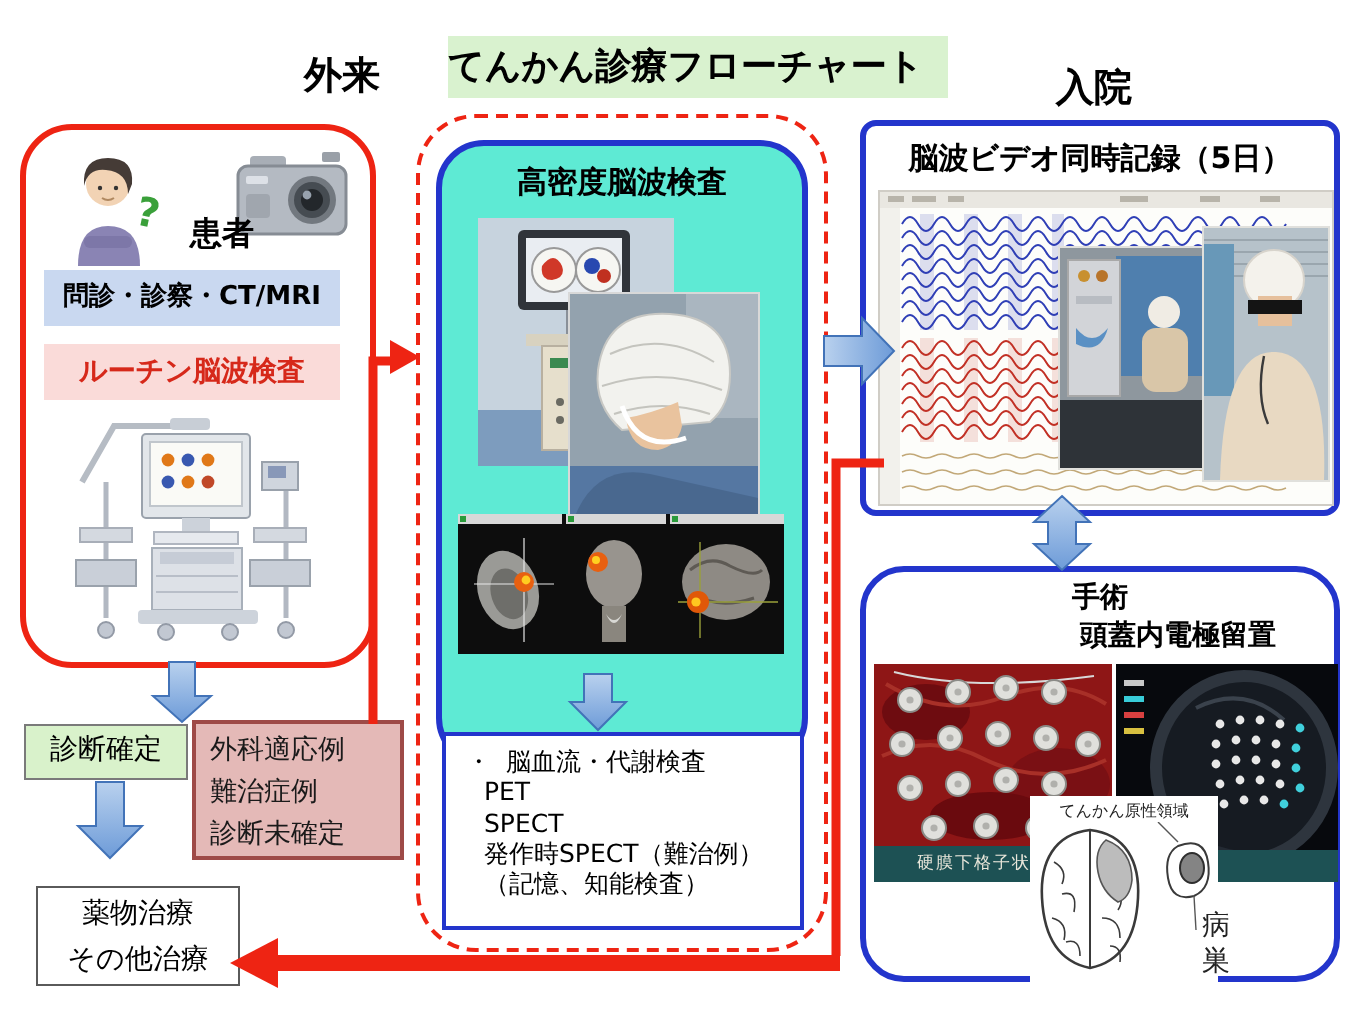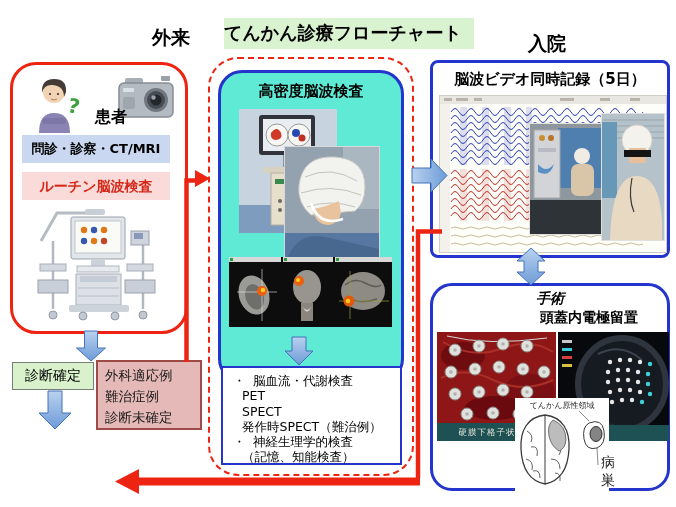--- a/index.html
+++ b/index.html
@@ -30,21 +30,21 @@
   .t-row{font-size:12.5px;line-height:15.3px;color:#000;white-space:nowrap;}
   .blt{display:inline-block;width:20px;text-align:left;padding-left:2px;}
   .ind .blt{width:9px;}
   
   .video-box{position:absolute;left:430px;top:60px;width:240px;height:198px;border:3px solid #2335cc;border-radius:8px;background:#fff;z-index:2;box-sizing:border-box;}
   .video-title{position:absolute;left:0;top:7px;width:100%;text-align:center;font-size:15px;font-weight:bold;color:#000;}
   .eeg-area{position:absolute;left:7px;top:33px;width:226px;height:156px;background:#fff;outline:1px solid #d0cdc6;}
   .inset1{position:absolute;left:90px;top:28px;width:74px;height:110px;box-shadow:0 0 0 1px #e0e0dc;}
   .inset2{position:absolute;left:162px;top:18px;width:62px;height:126px;box-shadow:0 0 0 1px #e0e0dc;}
   .surgery-box{position:absolute;left:430px;top:283px;width:240px;height:208px;border:3px solid #2335cc;border-radius:22px;background:#fff;z-index:2;box-sizing:border-box;}
-  .surgery-t1{position:absolute;left:0;top:4px;width:100%;text-align:center;font-size:14px;font-weight:bold;color:#000;font-style:italic;}
+  .surgery-t1{position:absolute;left:0;top:4px;width:100%;text-align:center;font-size:14px;font-weight:bold;color:#000;}
   .surgery-t2{position:absolute;left:16px;top:23px;width:100%;text-align:center;font-size:14px;font-weight:bold;color:#000;margin-left:23px;}
   .surg-photo{position:absolute;left:4px;top:46px;width:119px;height:91px;}
   .surg-caption{position:absolute;left:4px;top:137px;width:119px;height:18px;background:#1d5154;color:#e8e6da;font-size:8.5px;line-height:18px;text-align:center;letter-spacing:1px;}
   .xray-photo{position:absolute;left:125px;top:46px;width:111px;height:109px;}
   .inset-dx{position:absolute;left:82px;top:112px;width:94px;height:93px;background:#fff;z-index:5;}
   .inset-label{position:absolute;left:0;top:2px;width:100%;text-align:center;font-size:8px;color:#222;}
   .lesion-label{position:absolute;left:62px;top:56px;font-size:14px;color:#222;margin-left:24px;}
   .brainsvg{position:absolute;left:2px;top:13px;}
   
   .arrows{position:absolute;left:0;top:0;z-index:20;pointer-events:none;}
@@ -115,20 +115,24 @@
       <circle cx="116" cy="110" r="4" fill="#c2c8d2" stroke="#939aa6"></circle>
     </svg>
   </div>
 
   <div class="dx-box">診断確定</div>
   <div class="surg-box">
     <div>外科適応例</div>
     <div>難治症例</div>
     <div>診断未確定</div>
   </div>
+  <div class="drug-box">
+    <div>薬物治療</div>
+    <div>その他治療</div>
+  </div>
 
   <div class="dashed-box"></div>
 
   <div class="hd-box">
     <div class="hd-title">高密度脳波検査</div>
     <svg class="photoA" width="98" height="124" viewBox="0 0 98 124">
       <rect width="98" height="124" fill="#c7d3de"></rect>
       <rect y="96" width="98" height="28" fill="#7d9cbe"></rect>
       <rect x="20" y="6" width="56" height="40" rx="3" fill="#30343a"></rect>
       <rect x="24" y="10" width="48" height="32" fill="#e9edf2"></rect>
@@ -183,21 +187,20 @@
       <circle cx="120" cy="44" r="5.5" fill="#e05808"></circle>
         <circle cx="119" cy="44" r="2.3" fill="#ffc820"></circle>
     </svg>
   </div>
 
   <div class="tests-box">
     <div class="t-row"><span class="blt">・</span><span>脳血流・代謝検査</span></div>
     <div class="t-row ind"><span class="blt"></span><span>PET</span></div>
     <div class="t-row ind"><span class="blt"></span><span>SPECT</span></div>
     <div class="t-row ind"><span class="blt"></span><span>発作時SPECT（難治例）</span></div>
-    <div class="t-row"><span class="blt">・</span><span>神経生理学的検査</span></div>
     <div class="t-row ind"><span class="blt"></span><span>（記憶、知能検査）</span></div>
   </div>
 
   <div class="video-box">
     <div class="video-title">脳波ビデオ同時記録（5日）</div>
     <div class="eeg-area">
       <svg width="226" height="156" viewBox="0 0 226 156">
         <defs>
           <path id="sq" d="m0 0 q4 -7 8 0 t8 0 t8 0 t8 0 t8 0 t8 0 t8 0 t8 0 t8 0 t8 0 t8 0 t8 0 t8 0 t8 0 t8 0 t8 0 t8 0 t8 0 t8 0 t8 0 t8 0 t8 0 t8 0 t8 0" fill="none"></path>
           <path id="fl" d="m0 0 q4 -2 8 0 t8 0 t8 0 t8 0 t8 0 t8 0 t8 0 t8 0 t8 0 t8 0 t8 0 t8 0 t8 0 t8 0 t8 0 t8 0 t8 0 t8 0 t8 0 t8 0 t8 0 t8 0 t8 0 t8 0" fill="none"></path>

